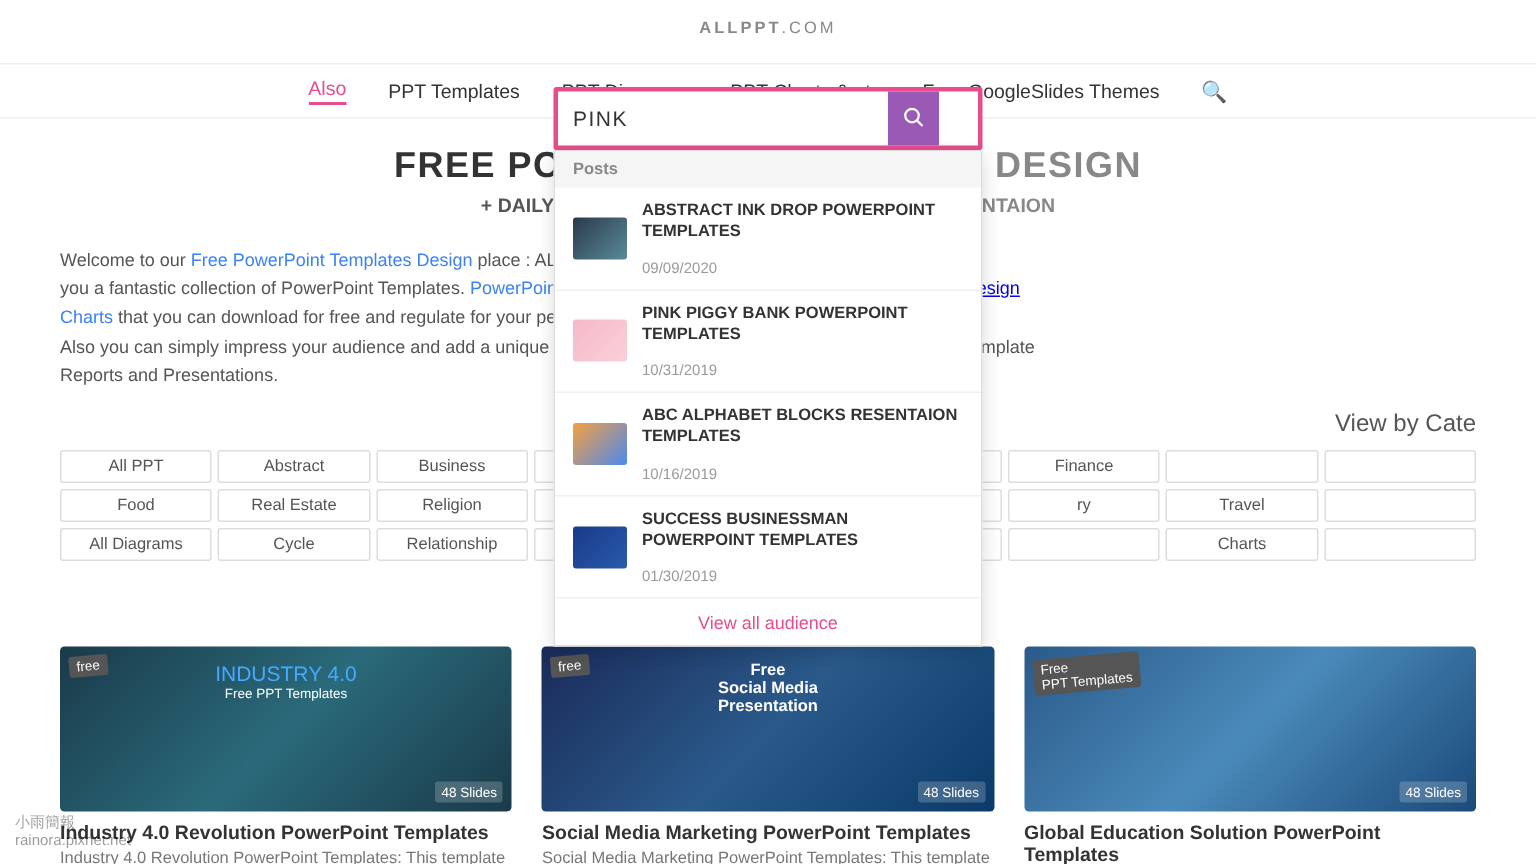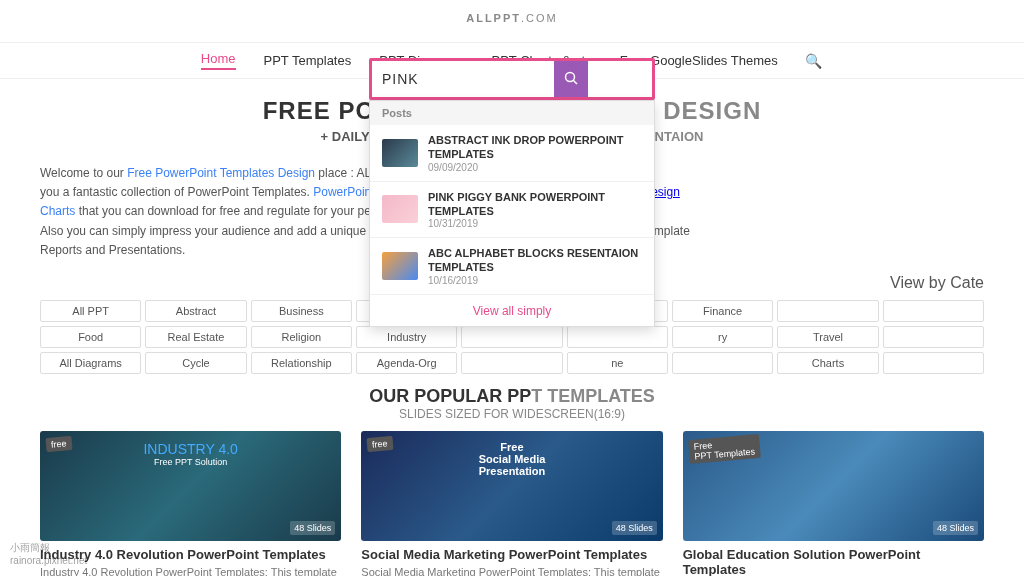--- a/index.html
+++ b/index.html
@@ -53,50 +53,50 @@
 
     .free-badge { position: absolute; top: 6px; left: 6px; background: #555; color: #fff; font-size: 9px; padding: 2px 5px; border-radius: 2px; transform: rotate(-5deg); }
     .slides-badge { position: absolute; bottom: 6px; right: 6px; background: rgba(255,255,255,0.2); color: #fff; font-size: 9px; padding: 2px 4px; border-radius: 2px; }
 
     
     .watermark { position: absolute; bottom: 10px; left: 10px; font-size: 10px; color: rgba(0,0,0,0.4); }
 
     
     .search-overlay { position: absolute; top: 58px; left: 50%; transform: translateX(-50%); z-index: 100; }
     .search-box-container { display: flex; align-items: center; border: 3px solid #e74c8b; border-radius: 2px; background: #fff; }
-    .search-input { width: 182px; padding: 6px 10px; font-size: 14px; border: none; outline: none; color: #333; letter-spacing: 1px; }
+    .search-input { width: 220px; padding: 6px 10px; font-size: 14px; border: none; outline: none; color: #333; letter-spacing: 1px; }
     .search-btn { background: #9b59b6; border: none; padding: 6px 10px; cursor: pointer; color: #fff; font-size: 14px; height: 36px; }
 
     
     .search-dropdown { background: #fff; border: 1px solid #ddd; box-shadow: 0 4px 12px rgba(0,0,0,0.15); width: 286px; margin-top: 0; }
     .dropdown-header { background: #f5f5f5; padding: 6px 12px; font-size: 11px; color: #888; font-weight: bold; }
     .dropdown-item { display: flex; align-items: center; padding: 8px 12px; border-bottom: 1px solid #f0f0f0; cursor: pointer; gap: 10px; }
     .dropdown-thumb { width: 36px; height: 28px; background: #ddd; border-radius: 2px; flex-shrink: 0; overflow: hidden; }
     .thumb1 { background: linear-gradient(135deg, #2a3a4a, #5a8a9a); }
     .thumb2 { background: linear-gradient(135deg, #f5b8c8, #f9d0d8); }
     .thumb3 { background: linear-gradient(135deg, #f5a040, #4a8af0); }
     .thumb4 { background: linear-gradient(135deg, #1a3a8a, #2a5aaa); }
     .thumb5 { background: linear-gradient(135deg, #2a5a9a, #8a2a9a); }
     .dropdown-item-content { flex: 1; }
     .dropdown-item-title { font-size: 11px; font-weight: bold; color: #333; line-height: 1.3; }
-    .dropdown-item-date { font-size: 10px; color: #999; margin-top: 0; }
+    .dropdown-item-date { font-size: 10px; color: #999; margin-top: 12px; }
     .view-all { text-align: center; padding: 8px; }
     .view-all a { color: #e74c8b; font-size: 12px; text-decoration: none; }
   </style>
 </head>
 <body>
 
 <div class="site-header">
   <div class="site-logo">
     <span>ALLPPT</span><span style="font-size:11px;color:#888;vertical-align:super;font-weight:normal;">.COM</span>
   </div>
 </div>
 
 <nav>
-  <a href="#" class="active">Home</a>
+  <a href="#" class="active">Also</a>
   <a href="#">PPT Templates</a>
   <a href="#">PPT Diagrams</a>
   <a href="#">PPT Charts &amp; etc</a>
   <a href="#">Free GoogleSlides Themes</a>
   <span class="search-icon-nav">🔍</span>
 </nav>
 
 <div class="hero">
   <h1><span>FREE POWERPOINT T</span><span style="color:#888;">EMPLATE DESIGN</span></h1>
   <h2><span>+ DAILY UPDATES + FREE POWERPOINT TEMP</span><span style="color:#888;"> RESENTAION</span></h2>
@@ -155,21 +155,21 @@
   <p>SLIDES SIZED FOR WIDESCREEN(16:9)</p>
 </div>
 
 <div class="cards">
 
   <div class="card">
     <div class="card-img card1-bg" style="position:relative;">
       <span class="free-badge">free</span>
       <div style="color:#fff;font-size:10px;text-align:center;padding:10px;">
         <div style="font-size:14px;font-weight:normal;color:#4af">INDUSTRY 4.0</div>
-        <div style="font-size:9px;">Free PPT Solution</div>
+        <div style="font-size:9px;">Free PPT Templates</div>
       </div>
       <span class="slides-badge">48 Slides</span>
     </div>
     <div class="card-title">Industry 4.0 Revolution PowerPoint Templates</div>
     <div class="card-desc">Industry 4.0 Revolution PowerPoint Templates: This template was designed with the theme of the</div>
   </div>
 
   <div class="card">
     <div class="card-img card2-bg" style="position:relative;">
       <span class="free-badge">free</span>
@@ -224,19 +224,26 @@
     </div>
 
     <div class="dropdown-item">
       <div class="dropdown-thumb thumb3"></div>
       <div class="dropdown-item-content">
         <div class="dropdown-item-title">ABC ALPHABET BLOCKS RESENTAION TEMPLATES</div>
         <div class="dropdown-item-date">10/16/2019</div>
       </div>
     </div>
 
+    <div class="dropdown-item">
+      <div class="dropdown-thumb thumb4"></div>
+      <div class="dropdown-item-content">
+        <div class="dropdown-item-title">SUCCESS BUSINESSMAN POWERPOINT TEMPLATES</div>
+        <div class="dropdown-item-date">01/30/2019</div>
+      </div>
+    </div>
 
 
     <div class="view-all">
-      <a href="#">View all simply</a>
+      <a href="#">View all audience</a>
     </div>
   </div>
 </div>
 
 </body></html>

